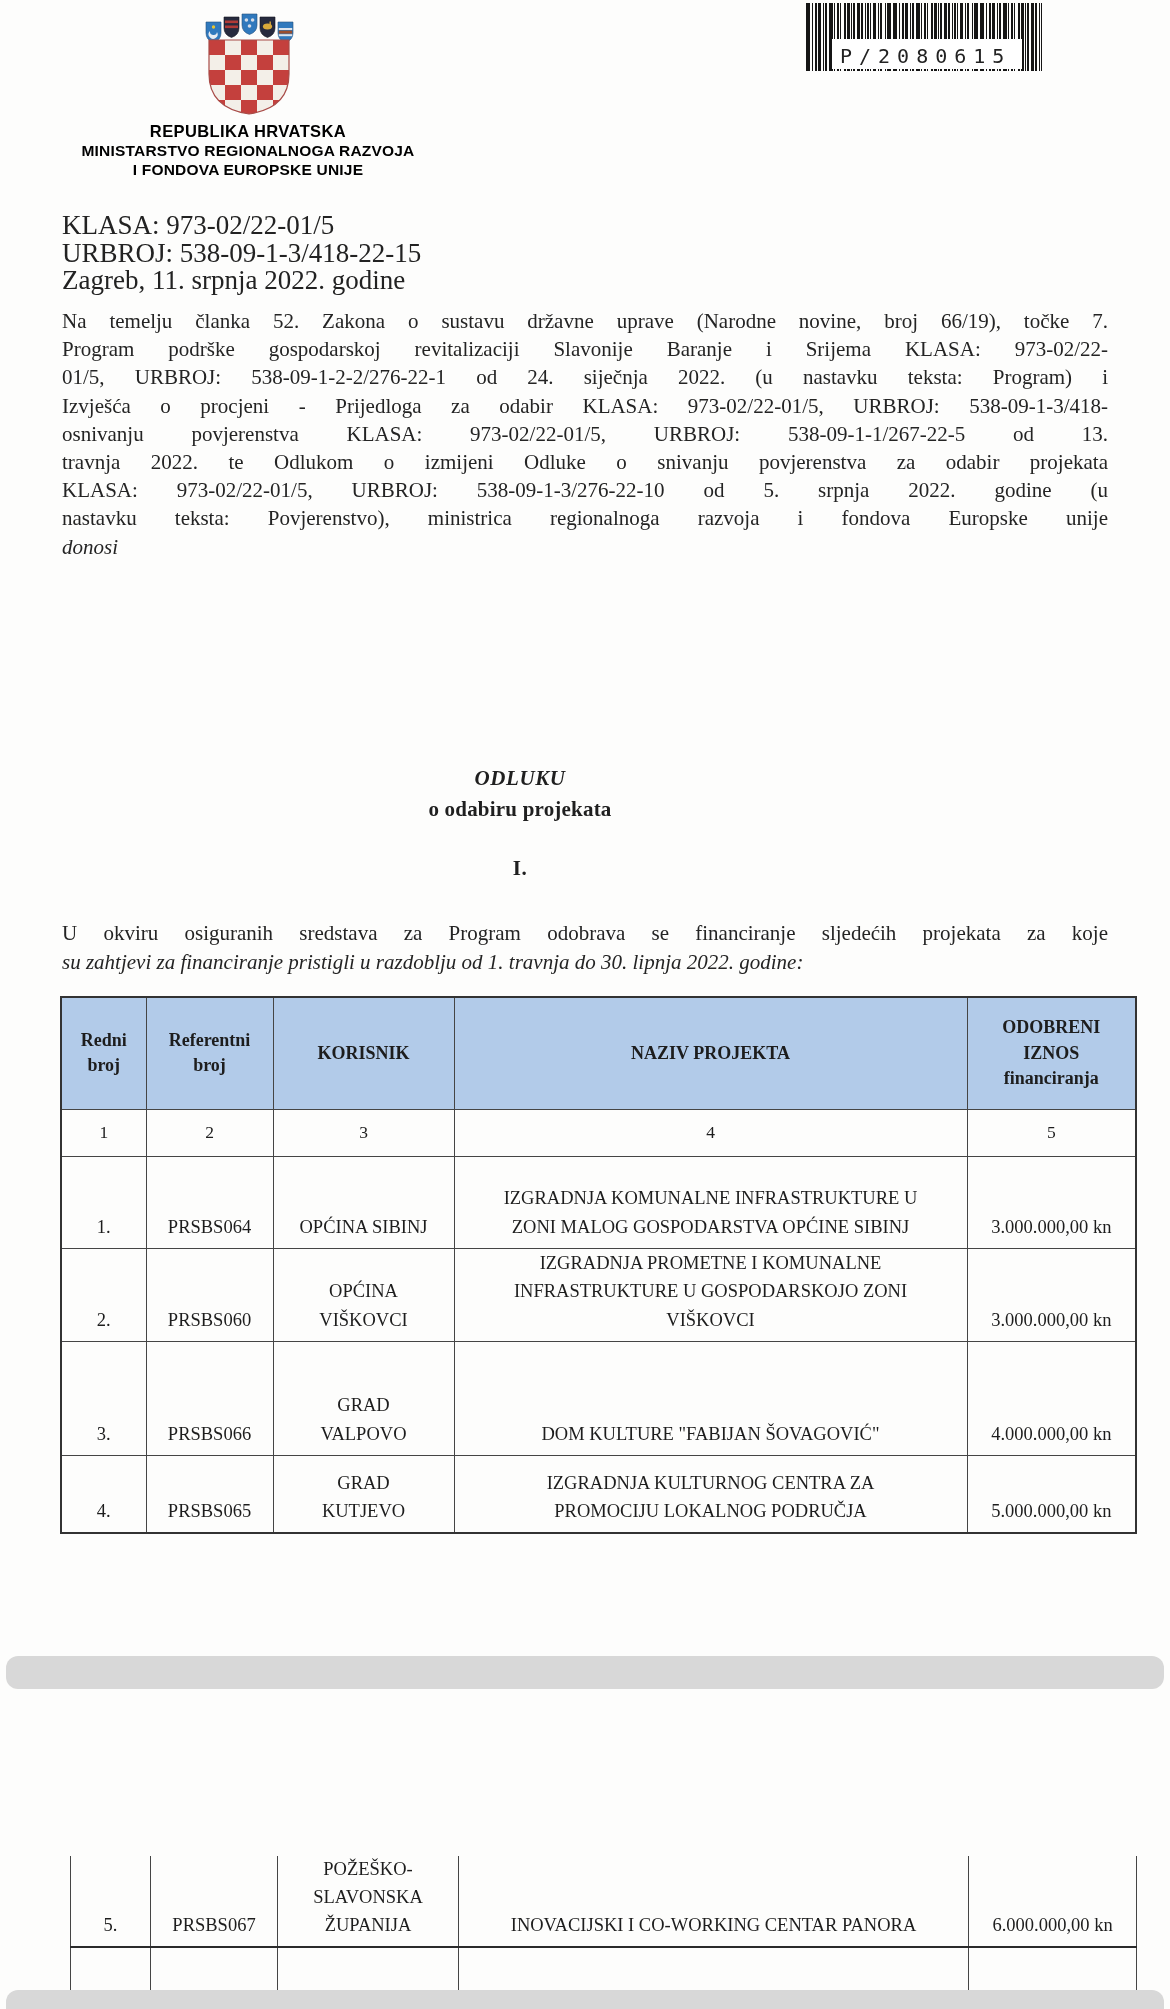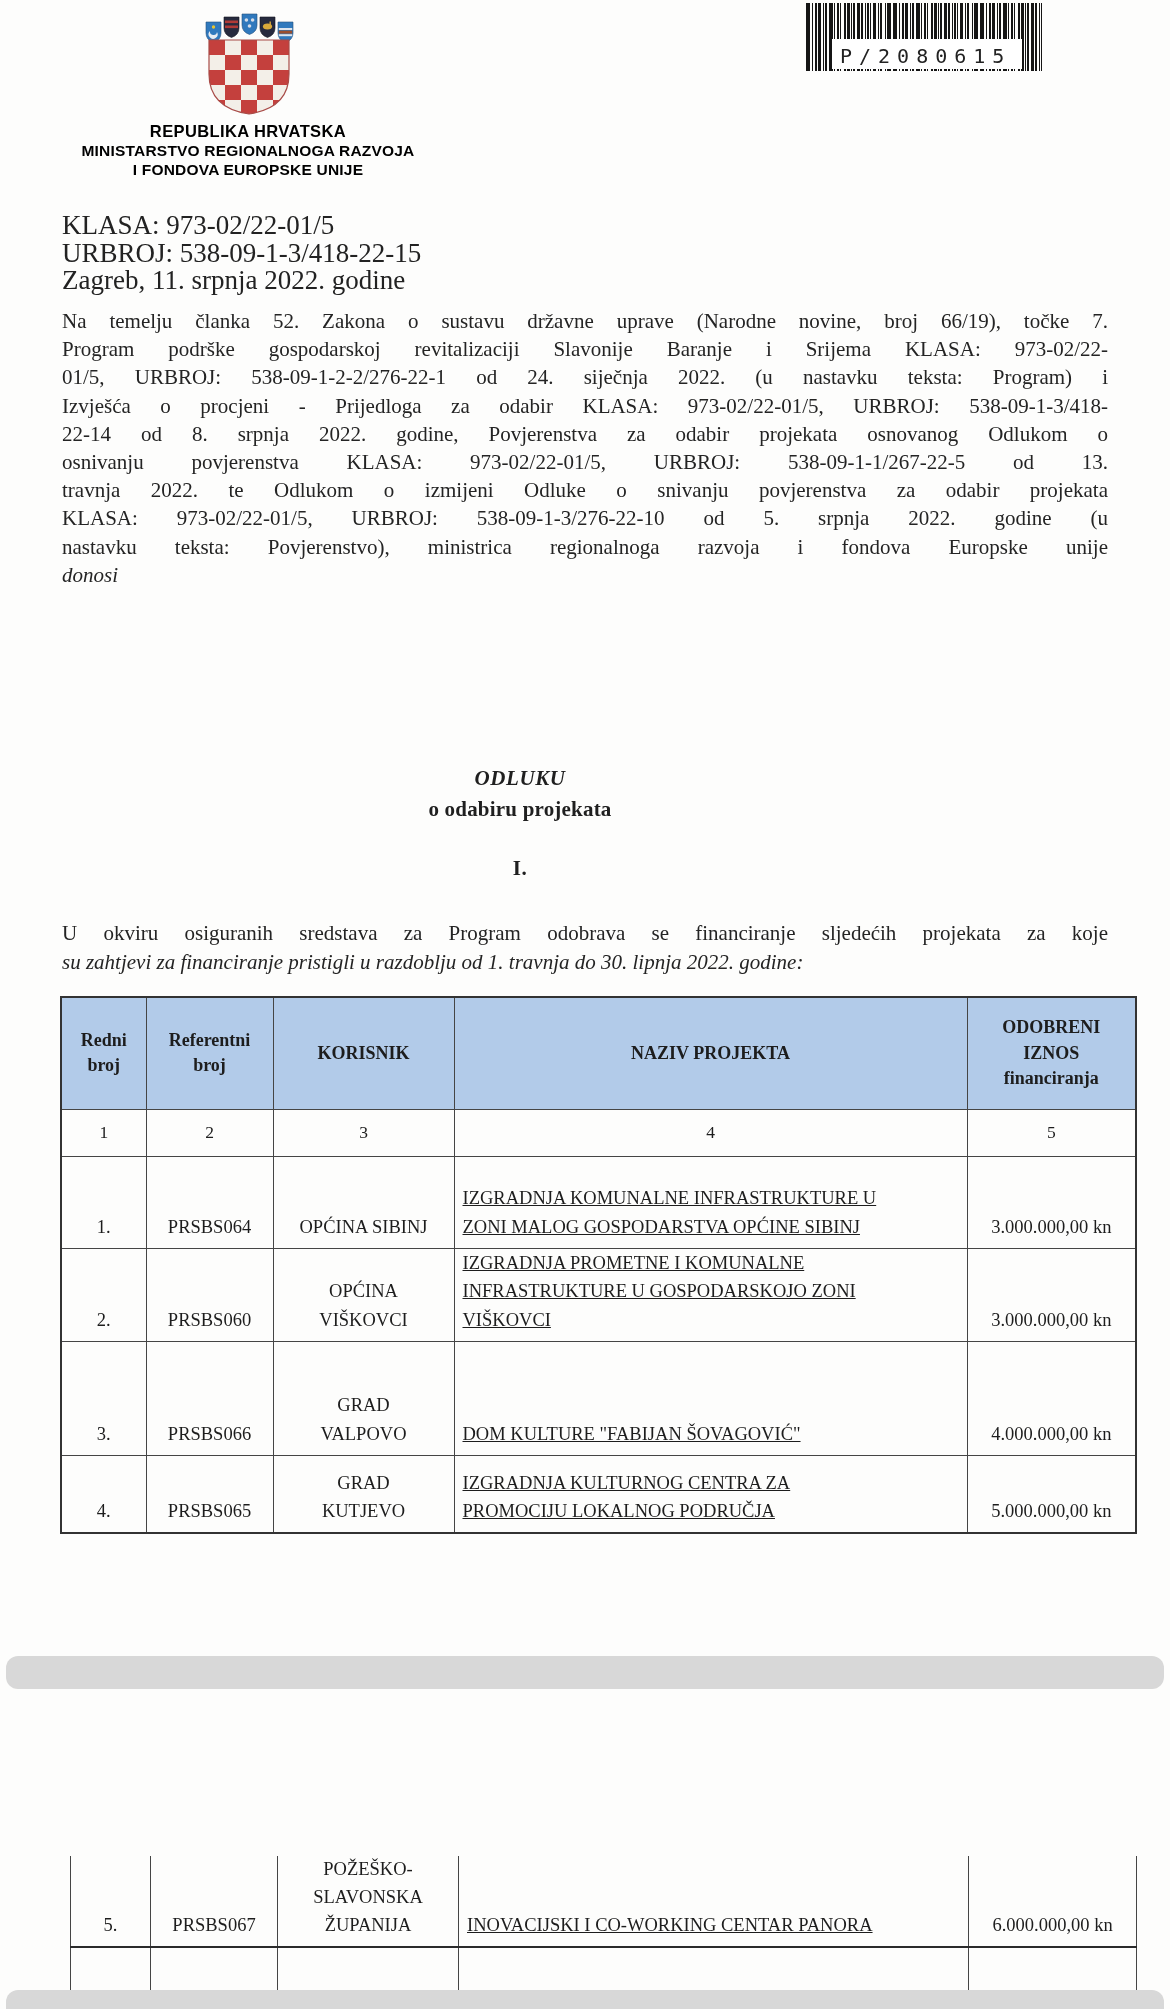--- a/index.html
+++ b/index.html
@@ -57,21 +57,21 @@
     border:1px solid #454545;padding:0 4px;
   }
   table.projects{border:2px solid #333;}
   tr.hdr{height:112px;}
   tr.nums{height:47px;}
   tr.nums td{text-align:center;vertical-align:middle;font-size:17.5px;padding:0;}
   tr.r1{height:92px;} tr.r2{height:88px;} tr.r3{height:114px;} tr.r4{height:78px;}
   .c-redni{text-align:center;}
   .c-ref{text-align:center;padding-left:2px;padding-right:2px;}
   .c-kor{text-align:center;padding-left:9px;white-space:pre-line;}
-  .c-naziv{text-align:left;padding-left:10px;white-space:pre-line;text-decoration:underline;}
+  .c-naziv{text-align:center;padding-left:10px;white-space:pre-line;}
   .c-iznos{text-align:center;white-space:nowrap;padding-bottom:5px;}
 
   
   .pagegap{position:absolute;left:6px;width:1158px;height:33px;background:#d8d8d8;border-radius:12px;}
   .gap1{top:1656px;}
   .gap2{top:1990px;height:34px;border-radius:12px;}
 
   
   table.projects2{
     position:absolute;left:70px;top:1856px;width:1066px;
@@ -168,21 +168,20 @@
     <div>KLASA: 973-02/22-01/5</div>
     <div>URBROJ: 538-09-1-3/418-22-15</div>
     <div>Zagreb, 11. srpnja 2022. godine</div>
   </div>
 
   <div class="preamble">
     <div class="jline">Na temelju članka 52. Zakona o sustavu državne uprave (Narodne novine, broj 66/19), točke 7.</div>
     <div class="jline">Program podrške gospodarskoj revitalizaciji Slavonije Baranje i Srijema KLASA: 973-02/22-</div>
     <div class="jline">01/5, URBROJ: 538-09-1-2-2/276-22-1 od 24. siječnja 2022. (u nastavku teksta: Program) i</div>
     <div class="jline">Izvješća o procjeni - Prijedloga za odabir KLASA: 973-02/22-01/5, URBROJ: 538-09-1-3/418-</div>
-    <div class="jline">22-14 od 8. srpnja 2022. godine, Povjerenstva za odabir projekata osnovanog Odlukom o</div>
     <div class="jline">osnivanju povjerenstva KLASA: 973-02/22-01/5, URBROJ: 538-09-1-1/267-22-5 od 13.</div>
     <div class="jline">travnja 2022. te Odlukom o izmijeni Odluke o snivanju povjerenstva za odabir projekata</div>
     <div class="jline">KLASA: 973-02/22-01/5, URBROJ: 538-09-1-3/276-22-10 od 5. srpnja 2022. godine (u</div>
     <div class="jline">nastavku teksta: Povjerenstvo), ministrica regionalnoga razvoja i fondova Europske unije</div>
     <div class="lline">donosi</div>
   </div>
 
   <div class="headingwrap h-odluku">ODLUKU</div>
   <div class="headingwrap h-sub">o odabiru projekata</div>
   <div class="headingwrap h-section">I.</div>

